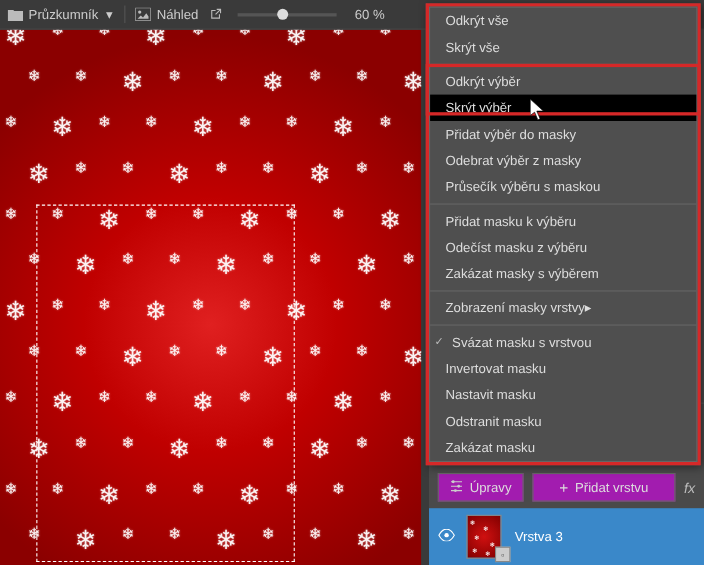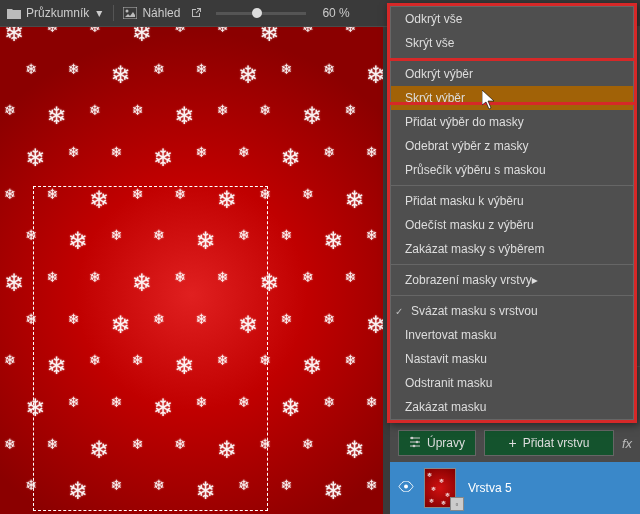--- a/index.html
+++ b/index.html
@@ -35,38 +35,38 @@
 
   .layers-head{display:flex;align-items:center;height:28px;padding:0 8px;gap:6px;border-top:1px solid #5a5a5a}
   .layers-head .tri{color:#ccc}
   .layers-head .tools{margin-left:auto;display:flex;gap:6px}
   .layers-head .tools svg,.layers-head .tools span{color:#bbb}
   .opac-row{display:flex;align-items:center;padding:4px 8px;gap:8px}
   .op-slider{flex:1;height:3px;background:#666;position:relative}
   .op-knob{width:10px;height:10px;border-radius:50%;background:#ddd;position:absolute;top:-4px;right:0}
   .mode-sel{background:#555;border:1px solid #666;height:22px;padding:0 6px;display:flex;align-items:center;gap:6px;min-width:100px}
   .action-row{display:flex;align-items:center;padding:6px 8px;gap:8px}
-  .btn-outline{border:1px solid #666;background:#14532d;height:26px;display:flex;align-items:center;gap:6px;padding:0 10px}
+  .btn-outline{border:1px solid #666;background:#a21caf;height:26px;display:flex;align-items:center;gap:6px;padding:0 10px}
   .btn-outline.flex{flex:1;justify-content:center}
   .fx{margin-left:auto;font-style:italic;color:#bbb;font-size:13px}
 
   .layer-item{display:flex;align-items:center;padding:6px 8px;gap:8px;background:#3a88c9}
   .eye{width:18px;color:#fff}
   .thumb-wrap{position:relative;width:36px;height:40px}
   .thumb{width:32px;height:40px;background:radial-gradient(circle,#d01010,#800000);border:1px solid #888;position:relative;overflow:hidden}
   .thumb .tfl{position:absolute;color:#fff;font-size:6px}
   .mini-badge{position:absolute;right:-4px;bottom:-3px;width:14px;height:14px;background:#ccc;border:1px solid #888;font-size:8px;color:#333;display:flex;align-items:center;justify-content:center}
   .layer-name{color:#fff}
 
   
   .ctx{position:absolute;left:387px;top:3px;width:250px;background:#4f4f4f;border:3px solid #d62828;box-shadow:2px 2px 8px rgba(0,0,0,.5);z-index:50}
   .ctx-inner{border:1px solid #666}
   .ctx-item{height:22px;display:flex;align-items:center;padding:12px 14px;color:#ddd}
   .ctx-item.disabled{color:#8a8a8a}
-  .ctx-item.hover{background:#a16207;color:#fff}
+  .ctx-item.hover{background:#000000;color:#fff}
   .ctx-sep{height:1px;background:#666;margin:3px 0}
   .ctx-sub{display:flex;justify-content:flex-start;align-items:center}
   .ctx-check{width:14px;margin-left:-10px;margin-right:2px;color:#bbb;font-size:10px}
   .ctx-redbox{position:absolute;left:387px;top:58px;width:250px;height:47px;border:3px solid #d62828;z-index:51;pointer-events:none}
   .cursor{position:absolute;left:482px;top:90px;z-index:60;pointer-events:none}
 </style>
 </head>
 <body>
 
 <div class="topbar">
@@ -320,21 +320,21 @@
         <div class="thumb">
             <span class="tfl" style="left:2px;top:2px">❄</span>
             <span class="tfl" style="left:14px;top:8px">❄</span>
             <span class="tfl" style="left:6px;top:16px">❄</span>
             <span class="tfl" style="left:20px;top:22px">❄</span>
             <span class="tfl" style="left:4px;top:28px">❄</span>
             <span class="tfl" style="left:16px;top:30px">❄</span>
           </div>
         <div class="mini-badge">▫</div>
       </div>
-      <span class="layer-name">Vrstva 5</span>
+      <span class="layer-name">Vrstva 3</span>
     </div>
   </div>
 </div>
 
 <div class="ctx">
   <div class="ctx-inner" id="ctx-inner">
       <div class="ctx-item">
         <span>Odkrýt vše</span>
       </div>
       <div class="ctx-item">

